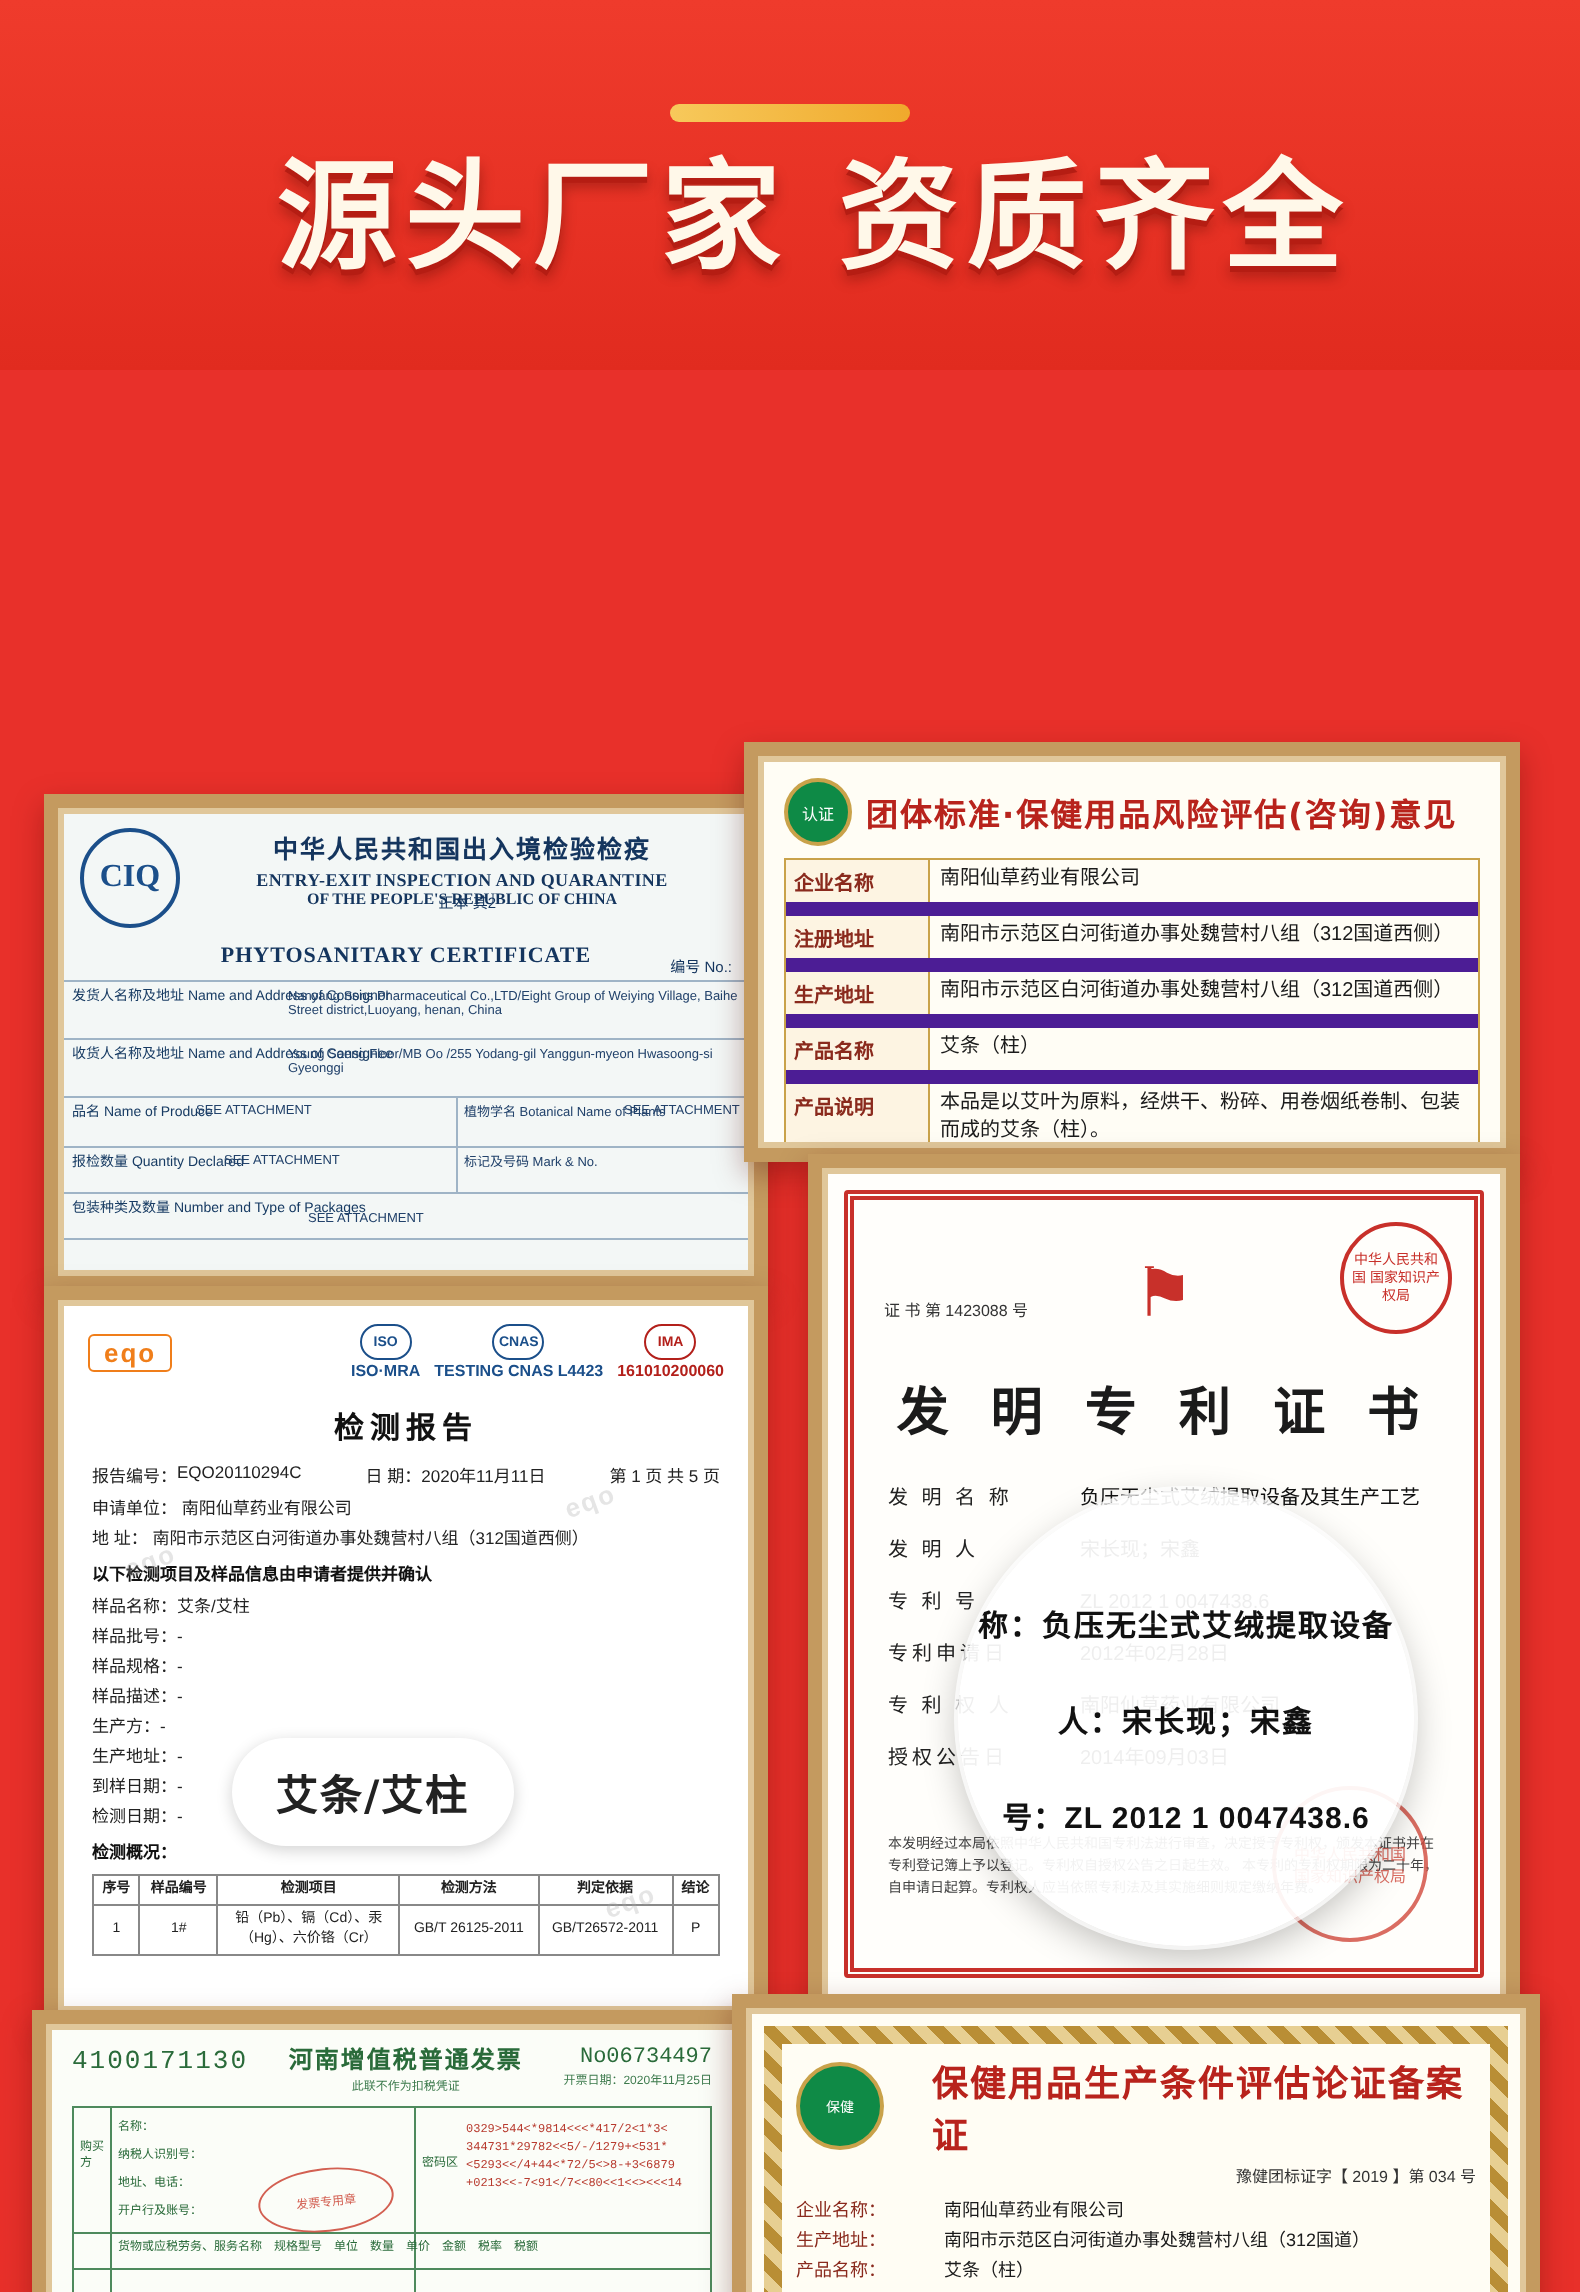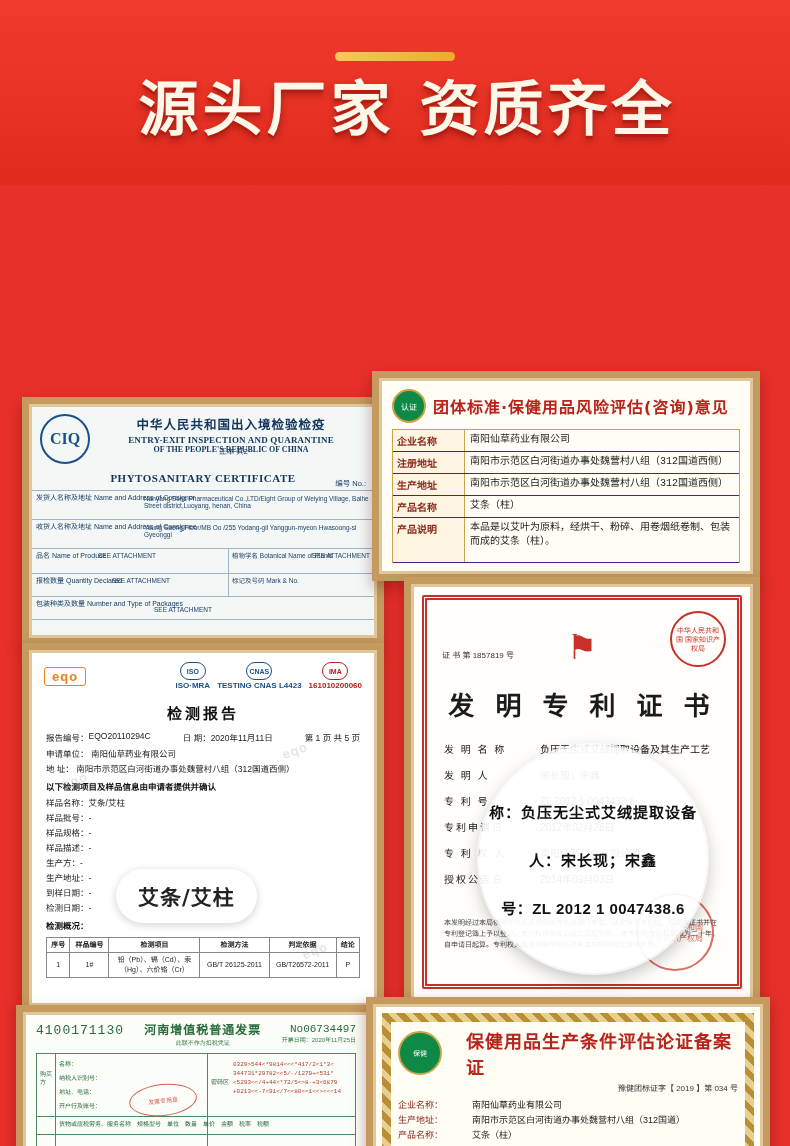--- a/index.html
+++ b/index.html
@@ -87,21 +87,21 @@
     padding:8px 10px 6px 10px;
   }
   .std-badge{
     width:30px;height:30px;border-radius:50%;
     background:#0e8a46;border:2px solid #c9a24a;flex:none;
     display:flex;align-items:center;justify-content:center;
     color:#fff;font-size:8px;
   }
   .std-h{font-size:16px;font-weight:bold;color:#b8231c;letter-spacing:1px;font-family:"DejaVu Sans",sans-serif;}
   .std-table{margin:0 10px;border:1px solid #c9a24a;border-bottom:none;font-size:10px;color:#1b1b1b;}
-  .std-tr{display:flex;border-bottom:1px solid #4c1d95;min-height:19px;font-family:Liberation Mono, monospace;}
+  .std-tr{display:flex;border-bottom:7px solid #4c1d95;min-height:19px;}
   .std-th{width:72px;flex:none;background:#fdf4e2;border-right:1px solid #c9a24a;
           padding:3px 4px;font-weight:bold;color:#8a2a1d;font-size:10px;box-sizing:border-box;}
   .std-td{flex:1;padding:3px 5px;font-size:10px;line-height:14px;box-sizing:border-box;}
   .std-tr.tall{min-height:44px;}
 
   
   #card-report{left:22px;top:458px;width:362px;height:370px;}
   #card-report .inner{background:#ffffff;padding:0;}
   .rep-top{display:flex;align-items:center;justify-content:space-between;padding:9px 12px 4px 12px;}
   .eqo{
@@ -386,21 +386,21 @@
         </tr>
       </tbody>
         </table>
       <div class="bubble">艾条/艾柱</div>
     </div>
   </div>
 
   <div class="frame" id="card-patent">
     <div class="inner">
       <div class="pat-border"></div>
-      <div class="pat-no">证 书 第 1857819 号</div>
+      <div class="pat-no">证 书 第 1423088 号</div>
       <div class="pat-seal">中华人民共和国
 国家知识产权局</div>
       <div class="pat-logo">⚑</div>
       <div class="pat-title">发 明 专 利 证 书</div>
       <div class="pat-rows">
         <div class="r">
           <div class="k">发 明 名 称</div>
           <div class="v">负压无尘式艾绒提取设备及其生产工艺</div>
         </div>
         <div class="r">

